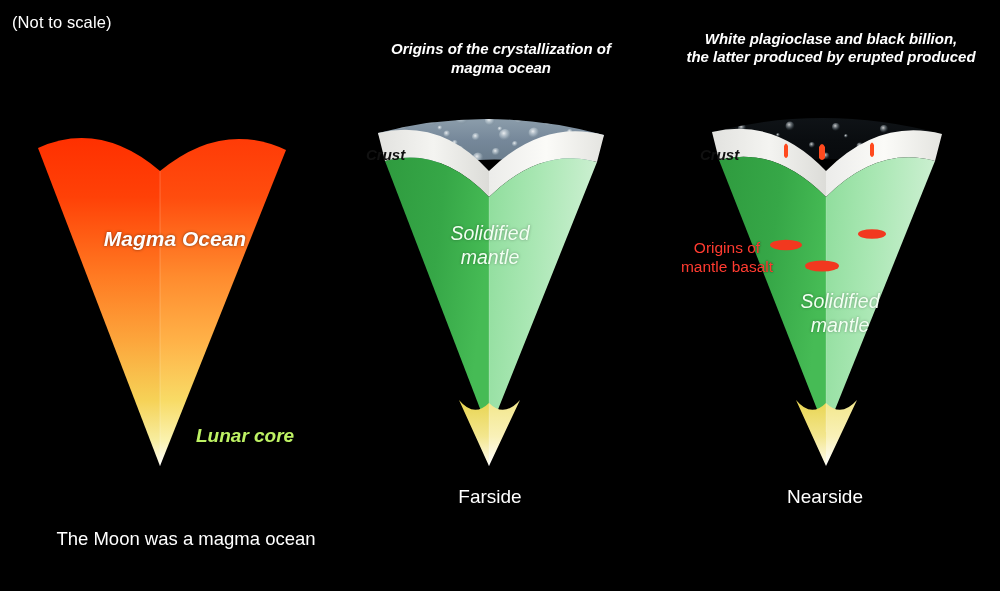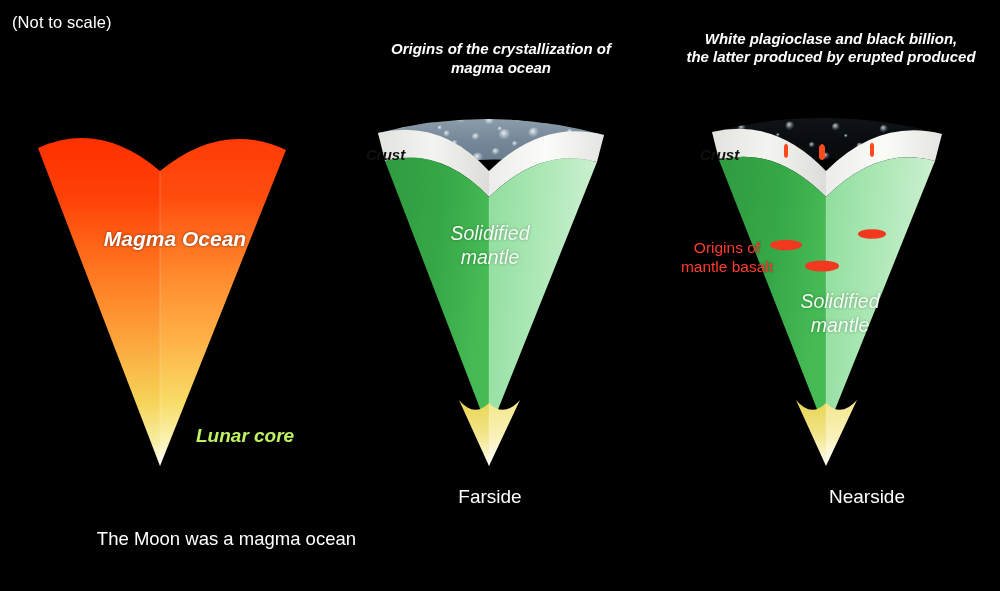--- a/index.html
+++ b/index.html
@@ -128,32 +128,31 @@
   }
   #side-farside {
     left: 410px;
     top: 485px;
     width: 160px;
   }
   #side-nearside {
     left: 745px;
     top: 485px;
     width: 160px;
-    text-align: right;
   }
   .caption {
     font-size: 18.5px;
     color: #ffffff;
     line-height: 1.35;
   }
   #caption-left {
     left: 16px;
     top: 527px;
     width: 340px;
-    text-align: right;
+    text-align: center;
   }
   #caption-right {
     left: 470px;
     top: 533px;
     width: 420px;
     text-align: center;
   }
 </style>
 </head>
 <body>

